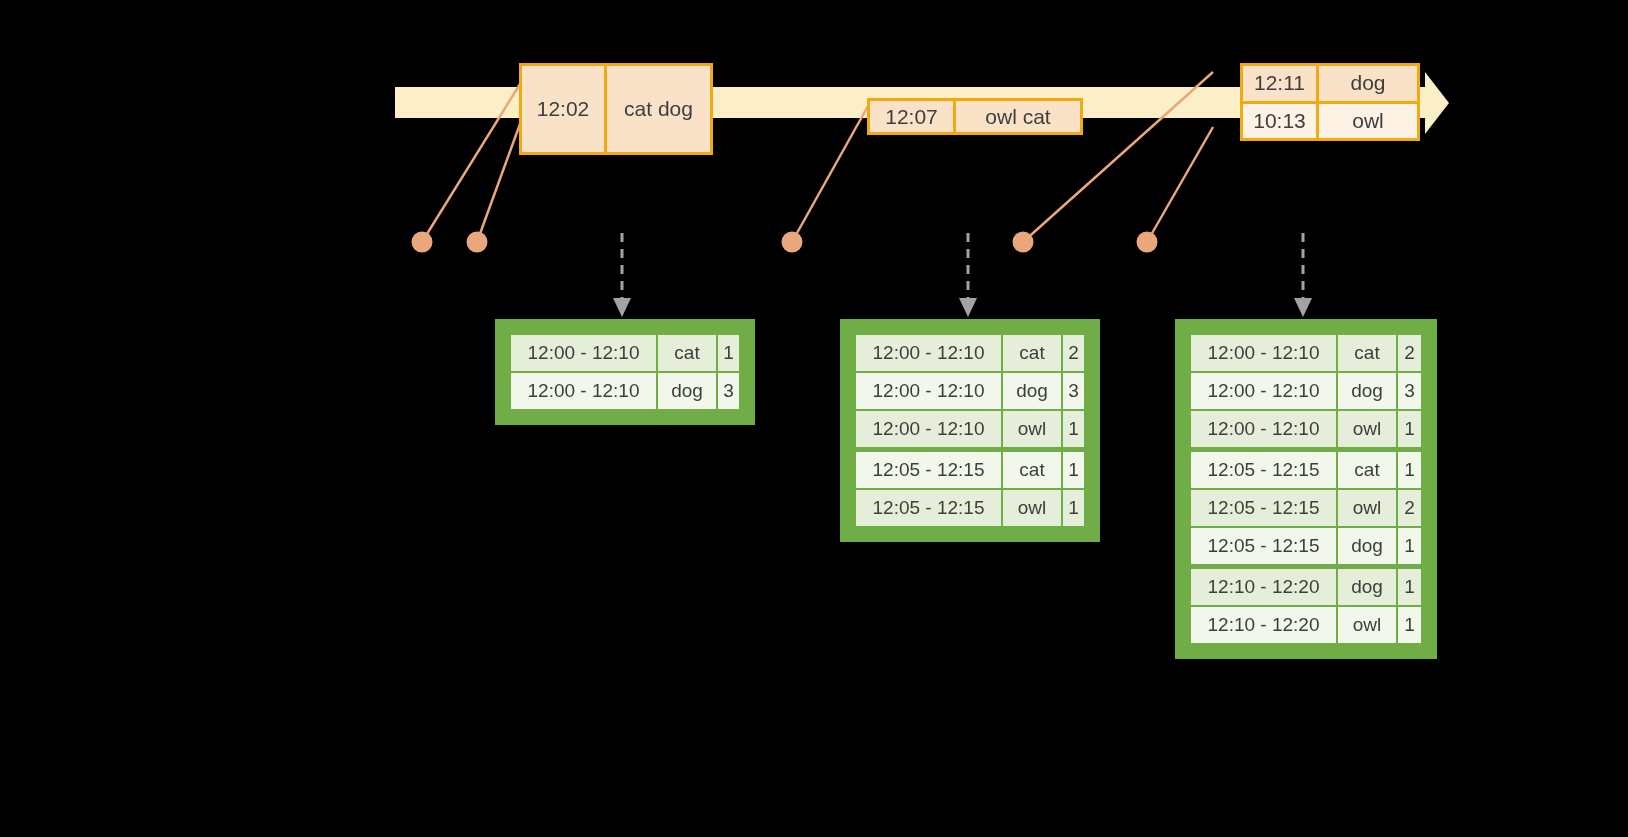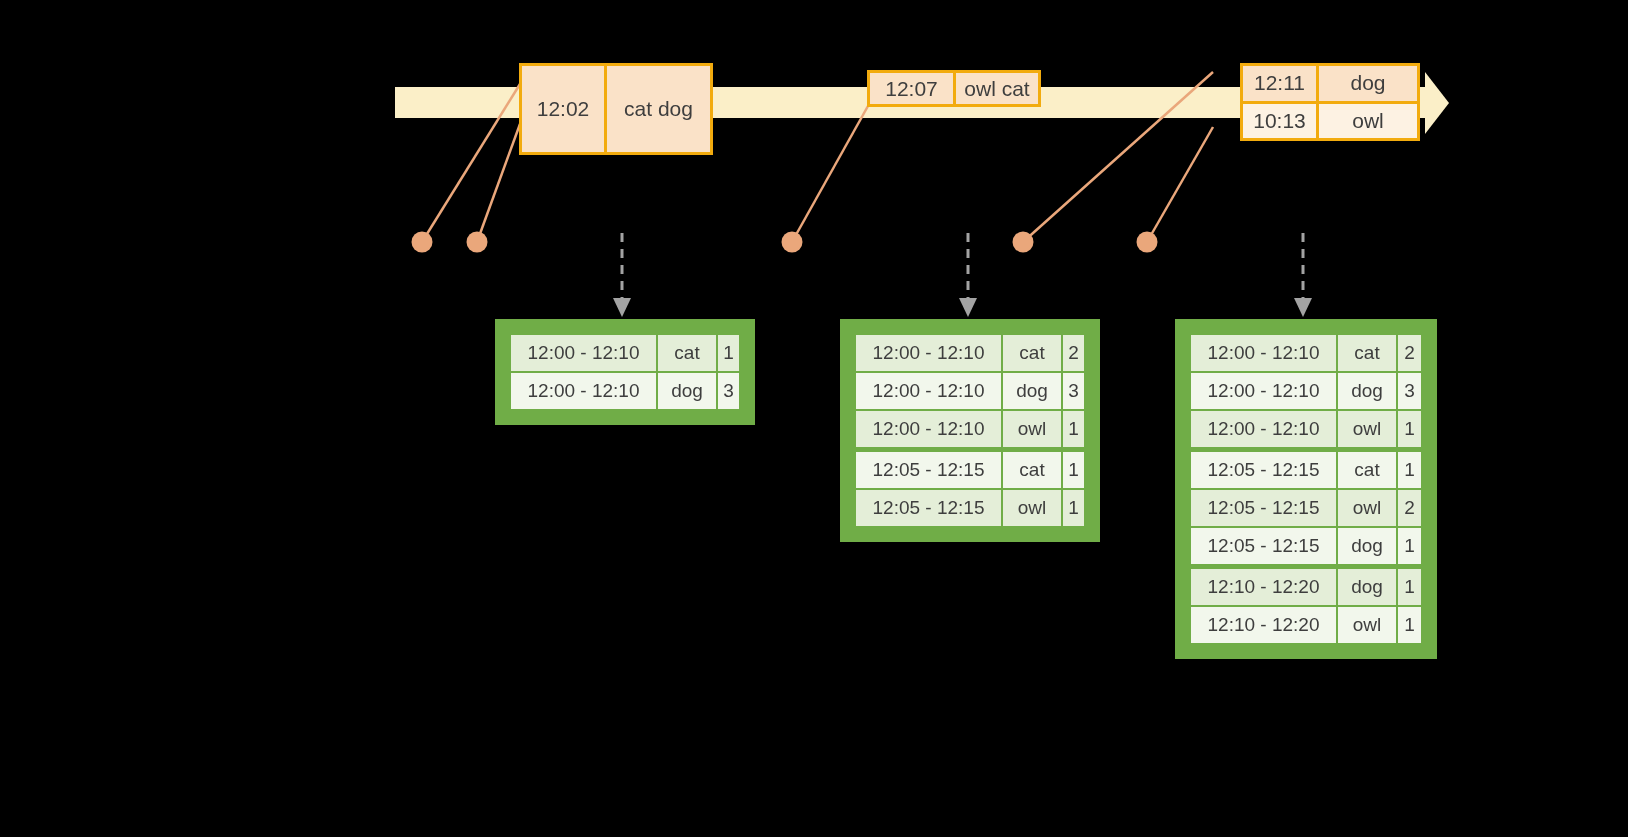--- a/index.html
+++ b/index.html
@@ -35,21 +35,21 @@
     align-items: center;
     justify-content: center;
     color: var(--table-text);
     white-space: nowrap;
   }
   .etable .cell { font-size: 21px; }
   .etable .row:nth-child(odd) .cell { background: var(--event-cell-peach); }
   .etable .row:nth-child(even) .cell { background: var(--event-cell-cream); }
   #events-1 { left: 519px; top: 63px; width: 194px; height: 92px; }
   #events-1 .row { grid-template-columns: 82px 1fr; }
-  #events-2 { left: 867px; top: 70px; width: 174px; height: 37px; }
+  #events-2 { left: 867px; top: 98px; width: 216px; height: 37px; }
   #events-2 .row { grid-template-columns: 83px 1fr; }
   #events-3 { left: 1240px; top: 63px; width: 180px; height: 78px; }
   #events-3 .row { grid-template-columns: 73px 1fr; }
 
   
   .gtable {
     position: absolute;
     display: flex;
     flex-direction: column;
     background: var(--result-border-green);

